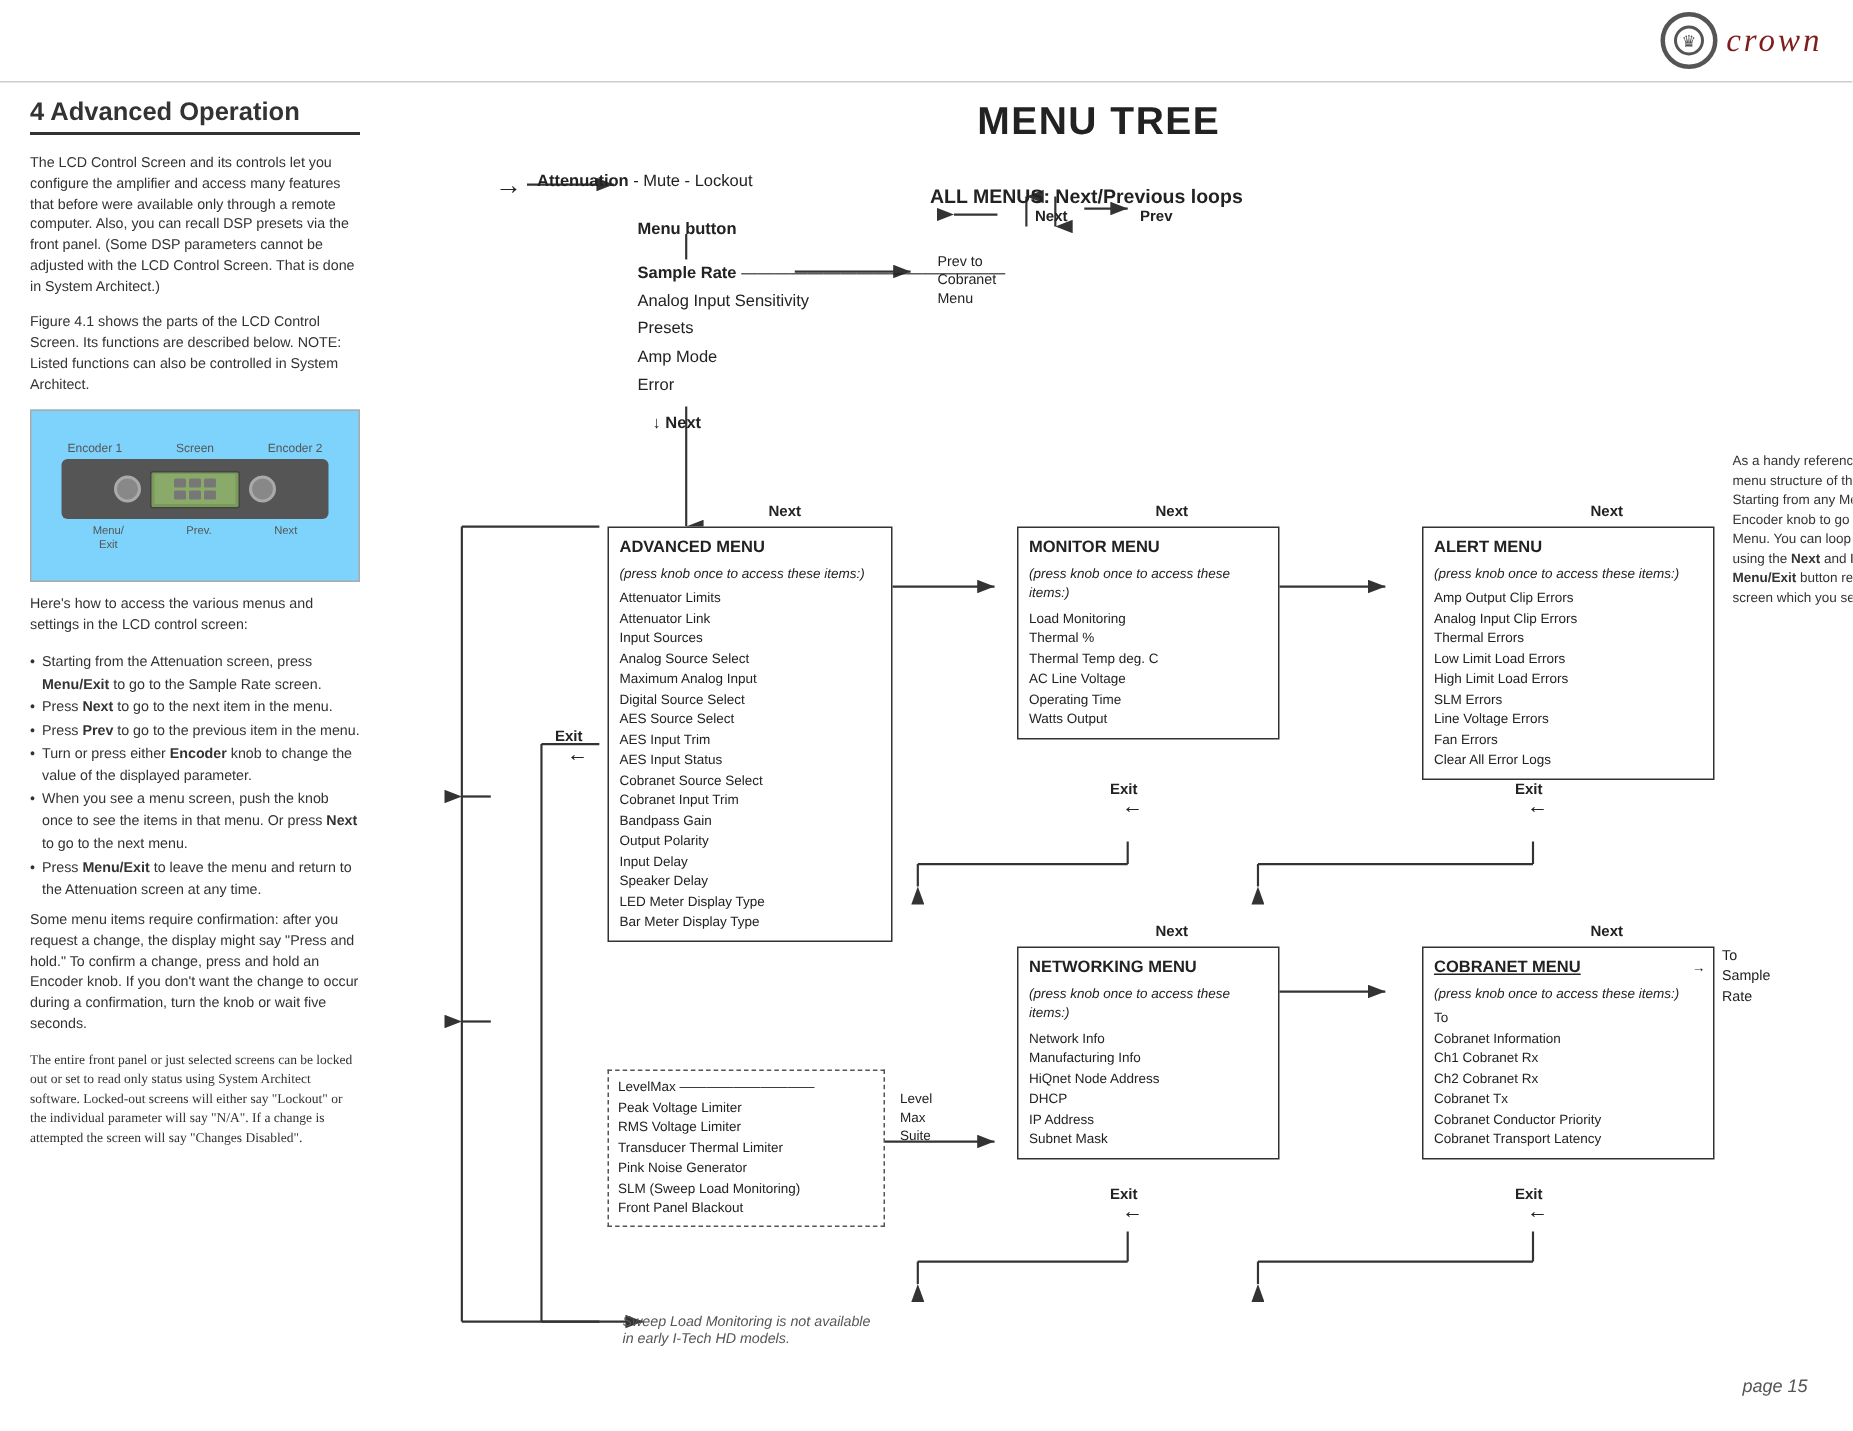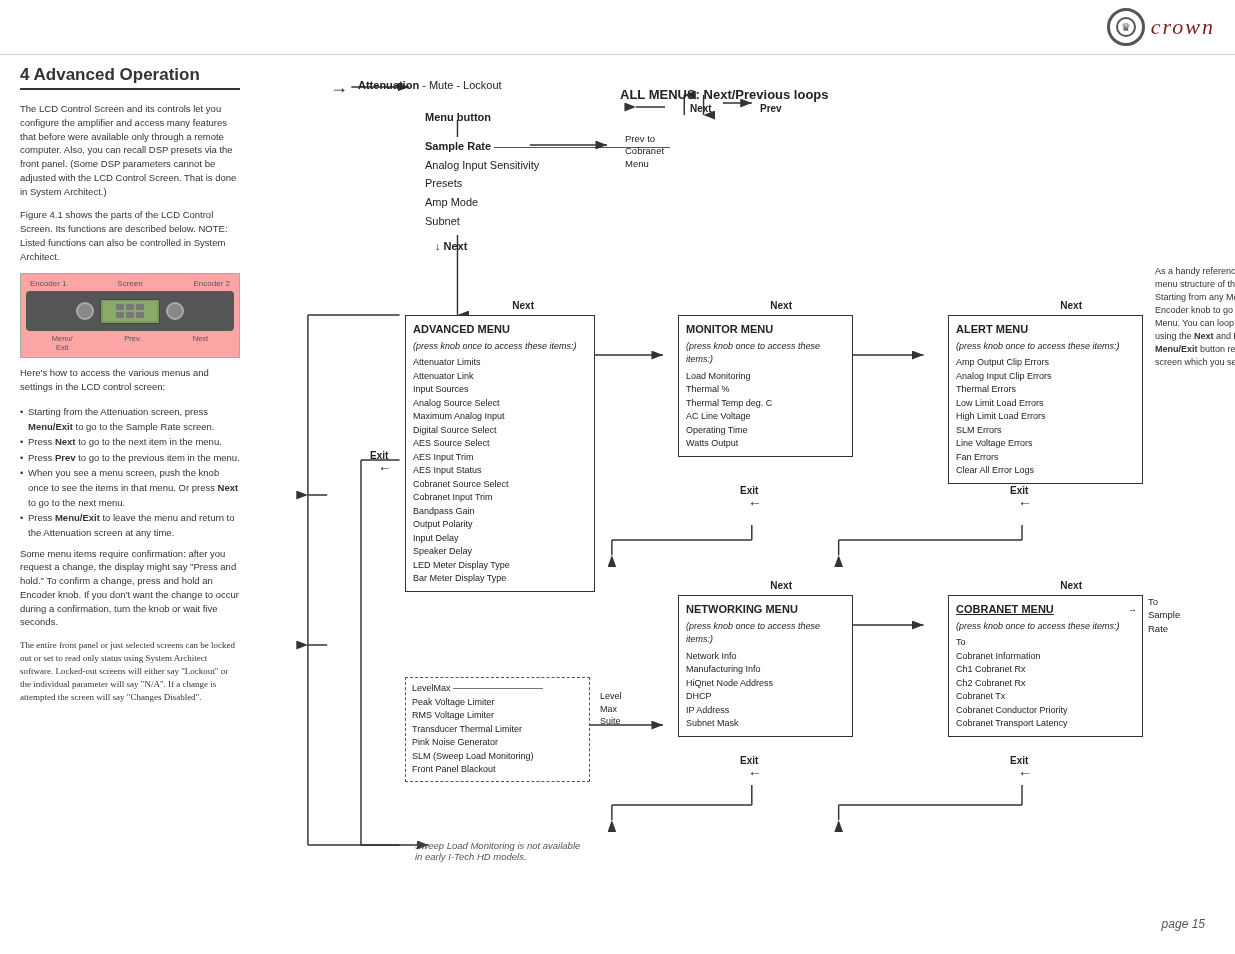--- a/index.html
+++ b/index.html
@@ -72,22 +72,22 @@
       font-size: 9.5px;
       line-height: 1.45;
       color: #333;
       margin-bottom: 10px;
     }
 
     
     .device-img {
       border: 1px solid #aaa;
       margin: 8px 0;
-      background: #fca5a5;
-      padding: 5px;
+      background: #7dd3fc;
+      padding: 20px;
       text-align: center;
     }
     .device-top {
       display: flex;
       justify-content: space-between;
       font-size: 8px;
       color: #555;
       margin-bottom: 3px;
       padding: 0 4px;
     }
@@ -276,30 +276,32 @@
         <span>Next</span>
       </div>
     </div>
 
     <p class="left-text">Here's how to access the various menus and settings in the LCD control screen:</p>
 
     <ul class="bullet-list">
       <li>Starting from the Attenuation screen, press <b>Menu/Exit</b> to go to the Sample Rate screen.</li>
       <li>Press <b>Next</b> to go to the next item in the menu.</li>
       <li>Press <b>Prev</b> to go to the previous item in the menu.</li>
+      <li>Turn or press either <b>Encoder</b> knob to change the value of the displayed parameter.</li>
       <li>When you see a menu screen, push the knob once to see the items in that menu. Or press <b>Next</b> to go to the next menu.</li>
       <li>Press <b>Menu/Exit</b> to leave the menu and return to the Attenuation screen at any time.</li>
     </ul>
 
     <p class="left-text">Some menu items require confirmation: after you request a change, the display might say "Press and hold." To confirm a change, press and hold an Encoder knob. If you don't want the change to occur during a confirmation, turn the knob or wait five seconds.</p>
     <p class="left-text bottom-left-text">The entire front panel or just selected screens can be locked out or set to read only status using System Architect software. Locked-out screens will either say "Lockout" or the individual parameter will say "N/A". If a change is attempted the screen will say "Changes Disabled".</p>
   </div>
 
   <div class="right-column" style="position:relative;">
 
+    <div class="menu-title">MENU TREE</div>
 
     <div class="menu-tree" style="height:840px;">
 
       <svg class="svg-overlay" viewBox="0 0 1000 840" preserveAspectRatio="none">
 
         <defs>
           <marker id="arrowhead" markerWidth="8" markerHeight="6" refX="8" refY="3" orient="auto">
             <polygon points="0 0, 8 3, 0 6" fill="#333"></polygon>
           </marker>
           <marker id="arrowhead-left" markerWidth="8" markerHeight="6" refX="0" refY="3" orient="auto">
@@ -383,21 +385,21 @@
       <div style="position:absolute; top:38px; left:440px; font-size:10px; font-weight:bold;">Next</div>
       <div style="position:absolute; top:38px; left:510px; font-size:10px; font-weight:bold;">Prev</div>
 
       <div style="position:absolute; top:68px; left:375px; font-size:9.5px; line-height:1.3;">Prev to<br>Cobranet<br>Menu</div>
 
       <div style="position:absolute; top:72px; left:175px; font-size:11px; line-height:1.7;">
         <span style="font-weight:bold;">Sample Rate</span> ————————————————<br>
         <span>Analog Input Sensitivity</span><br>
         <span>Presets</span><br>
         <span>Amp Mode</span><br>
-        <span>Subnet</span>
+        <span>Error</span>
       </div>
 
       <div style="position:absolute; top:175px; left:185px; font-size:11px; font-weight:bold;">↓ Next</div>
 
       <div class="menu-box advanced-menu-box" style="position:absolute; top:250px; left:155px; width:190px; border:1.5px solid #333; padding:5px 7px; font-size:9px; line-height:1.5;">
 
         <div style="position:absolute; top:-18px; right:60px; font-size:10px; font-weight:bold;">Next</div>
         <div style="font-size:11px; font-weight:bold; margin-bottom:2px;">ADVANCED MENU</div>
         <div style="font-size:9px; font-style:italic; margin-bottom:3px;">(press knob once to access these items:)</div>
         <div>Attenuator Limits</div>

